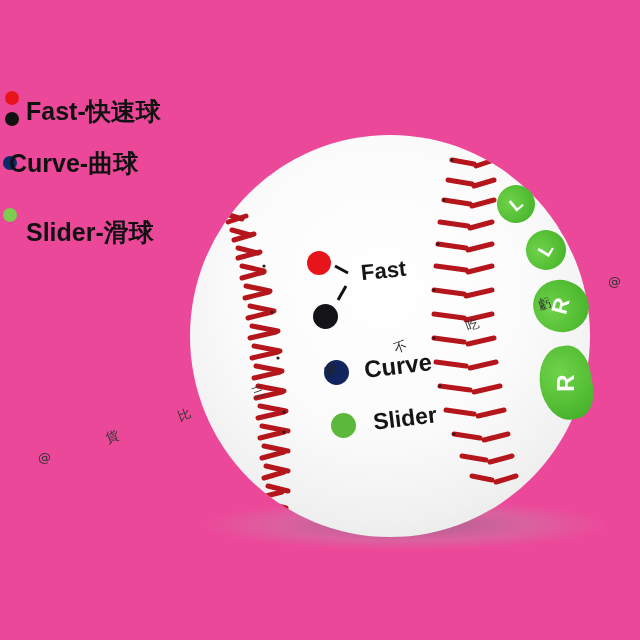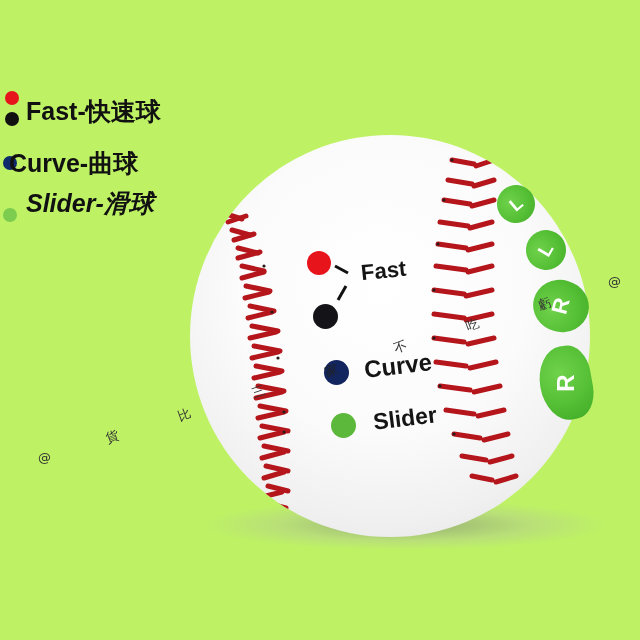--- a/index.html
+++ b/index.html
@@ -2,21 +2,21 @@
 <html><head>
   <meta charset="utf-8">
   <style>
     html, body {
       margin: 0; padding: 0;
       width: 640px; height: 640px;
       background: #ffffff;
       overflow: hidden;
       font-family: "Liberation Sans", "DejaVu Sans", sans-serif;
     }
-    .canvas { position: relative; width: 640px; height: 640px; background: #bef264; }
+    .canvas { position: relative; width: 640px; height: 640px; background: #ec4899; }
 
     
     .legend-row {
       position: absolute; left: 0;
       display: block;
       font-family: "Liberation Sans", "DejaVu Sans", sans-serif;
       font-weight: bold;
       color: #111;
       font-size: 25px;
       line-height: 30px;
@@ -75,21 +75,21 @@
 
   <div>
     <span class="legend-dot" style="left:5px; top:91px; background:#e8141c;"></span>
     <span class="legend-dot" style="left:5px; top:112px; background:#111111;"></span>
     <span class="legend-row legend-label" style="left:26px; top:96px;">Fast-快速球</span>
 
     <span class="legend-dot" style="left:3px; top:156px; background:#0d2a6b;"></span>
     <span class="legend-row legend-label" style="left:9px; top:148px;">Curve-曲球</span>
 
     <span class="legend-dot" style="left:3px; top:208px; background:#7ccc4f;"></span>
-    <span class="legend-row legend-label" style="left:26px; top:188px;font-style:italic;">Slider-滑球</span>
+    <span class="legend-row legend-label" style="left:26px; top:217px;">Slider-滑球</span>
   </div>
 
   <div class="ball-shadow"></div>
   <div class="ball"></div>
 
   <svg class="seams" viewBox="0 0 640 640">
     <defs>
       <clipPath id="ballclip">
           <ellipse cx="390" cy="336" rx="200" ry="201"></ellipse>
         </clipPath>

